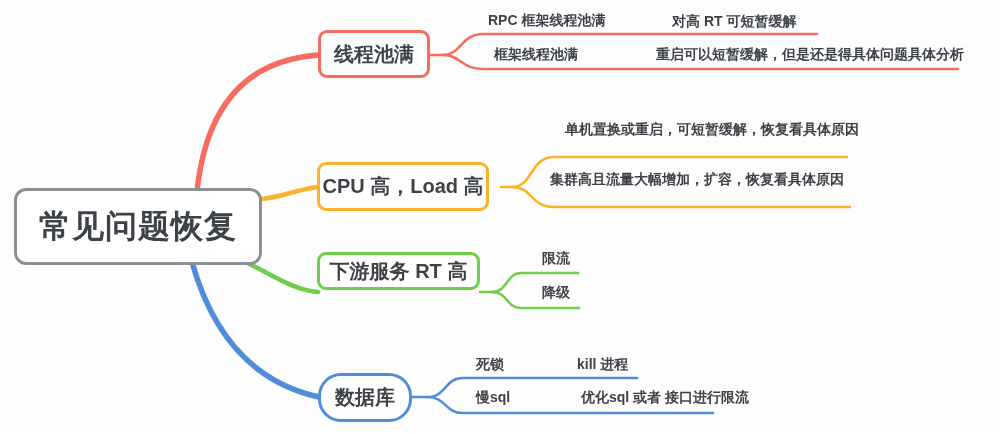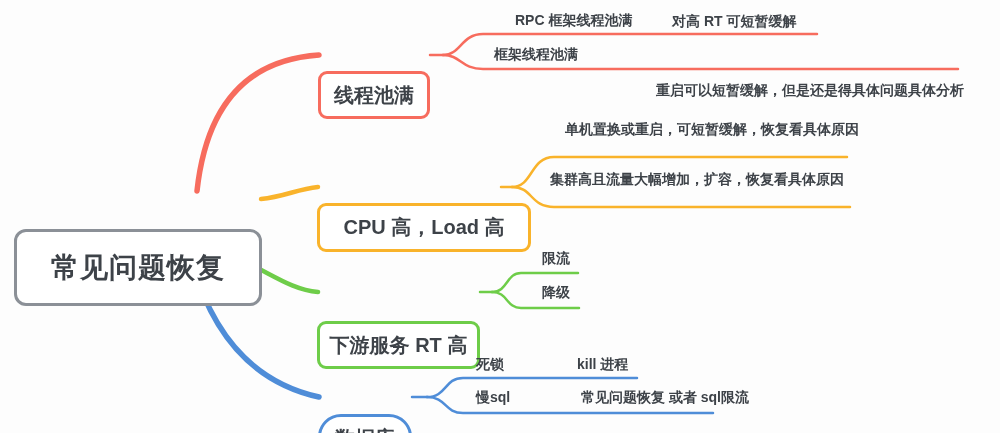--- a/index.html
+++ b/index.html
@@ -9,30 +9,29 @@
     font-family:"Liberation Sans","DejaVu Sans",sans-serif;
     color:#3d4248;
   }
   .connector-layer { position:absolute; left:0; top:0; width:1000px; height:433px; }
   .connector-layer path { fill:none; stroke-linecap:round; }
   .node {
     position:absolute; box-sizing:border-box; background:#ffffff;
     display:flex; align-items:center; justify-content:center;
     border-style:solid; font-weight:700; white-space:nowrap;
     cursor:default;
-    margin-top:41px;
   }
   .root-node {
     left:14px; top:188px; width:248px; height:77px;
-    border-width:3px; border-radius:12px; font-size:28px; letter-spacing:1px;
+    border-width:3px; border-radius:12px; font-size:32px; letter-spacing:1px;
   }
   .branch-node { border-width:3px; border-radius:9px; font-size:20px; }
   .branch-thread   { left:318px; top:30px;  width:112px; height:48px; }
-  .branch-cpu      { left:317px; top:162px; width:214px; height:49px; }
-  .branch-rt       { left:317px; top:280px; width:163px; height:48px; }
+  .branch-cpu      { left:317px; top:162px; width:172px; height:49px; }
+  .branch-rt       { left:317px; top:252px; width:163px; height:38px; }
   .branch-db       { left:318px; top:373px; width:94px;  height:49px; }
   .leaf {
     position:absolute; font-size:14px; font-weight:600;
     white-space:nowrap; line-height:16px; cursor:default;
   }
 </style>
 </head>
 <body>
 
 <div class="canvas" style="color: rgb(61, 66, 72);">
@@ -71,29 +70,29 @@
   <div class="node branch-node branch-cpu" style="border-color: rgb(249, 179, 43);">
     <span>CPU 高，Load 高</span>
   </div>
   <div class="node branch-node branch-rt" style="border-color: rgb(110, 205, 73);">
     <span>下游服务 RT 高</span>
   </div>
   <div class="node branch-node branch-db" style="border-color: rgb(79, 141, 216); border-radius: 23px;">
     <span>数据库</span>
   </div>
 
-  <div class="leaf" style="left:488px; top:12px;margin-left:27px;">RPC 框架线程池满</div>
+  <div class="leaf" style="left:488px; top:12px;">RPC 框架线程池满</div>
   <div class="leaf" style="left:672px; top:13px;">对高 RT 可短暂缓解</div>
   <div class="leaf" style="left:494px; top:46px;">框架线程池满</div>
-  <div class="leaf" style="left:656px; top:46px;margin-top:36px;">重启可以短暂缓解，但是还是得具体问题具体分析</div>
+  <div class="leaf" style="left:656px; top:46px;">重启可以短暂缓解，但是还是得具体问题具体分析</div>
 
   <div class="leaf" style="left:565px; top:121px;">单机置换或重启，可短暂缓解，恢复看具体原因</div>
   <div class="leaf" style="left:550px; top:171px;">集群高且流量大幅增加，扩容，恢复看具体原因</div>
 
   <div class="leaf" style="left:542px; top:250px;">限流</div>
   <div class="leaf" style="left:542px; top:285px;font-family:Liberation Mono, monospace;">降级</div>
 
   <div class="leaf" style="left:476px; top:356px;text-align:right;">死锁</div>
   <div class="leaf" style="left:577px; top:356px;">kill 进程</div>
   <div class="leaf" style="left:476px; top:389px;">慢sql</div>
-  <div class="leaf" style="left:581px; top:389px;">常见问题恢复 或者 sql限流</div>
+  <div class="leaf" style="left:581px; top:389px;">优化sql 或者 接口进行限流</div>
 
 </div>
 
 </body></html>

